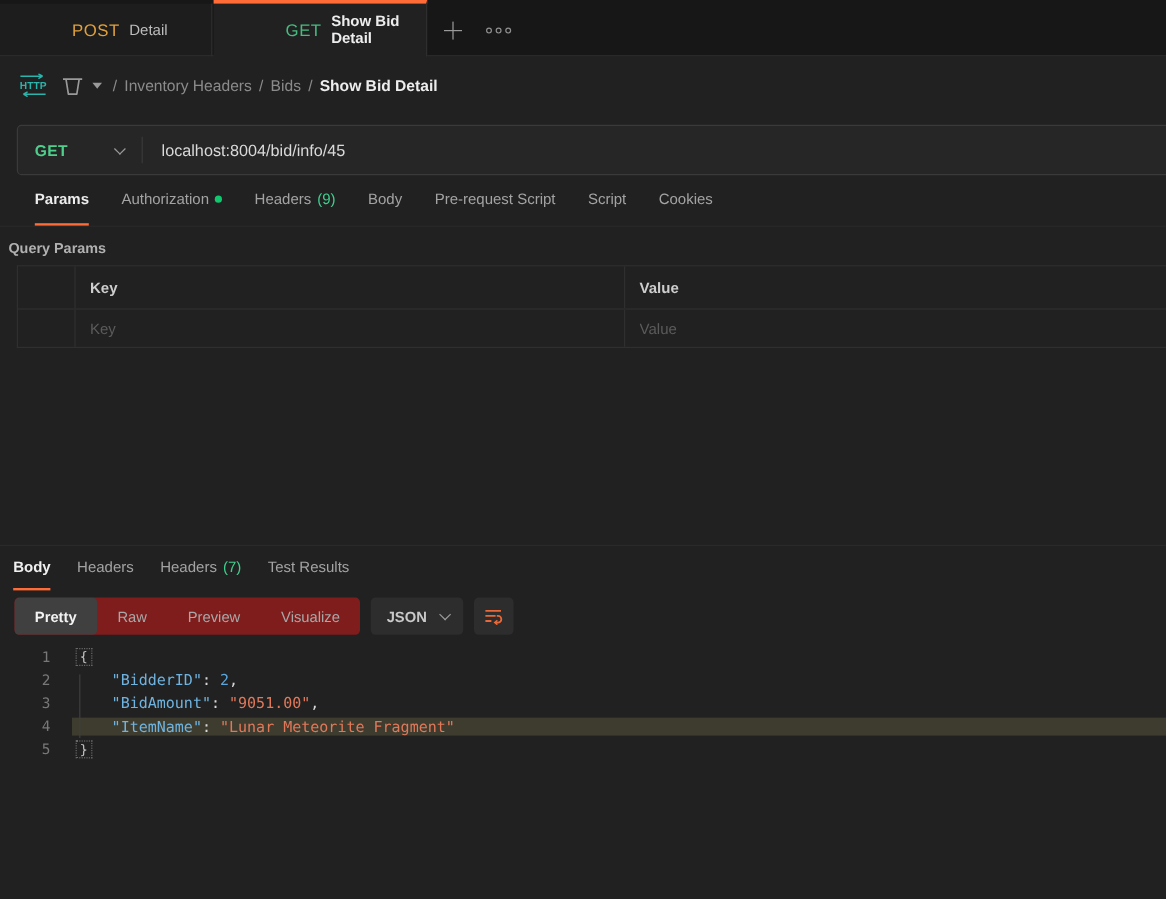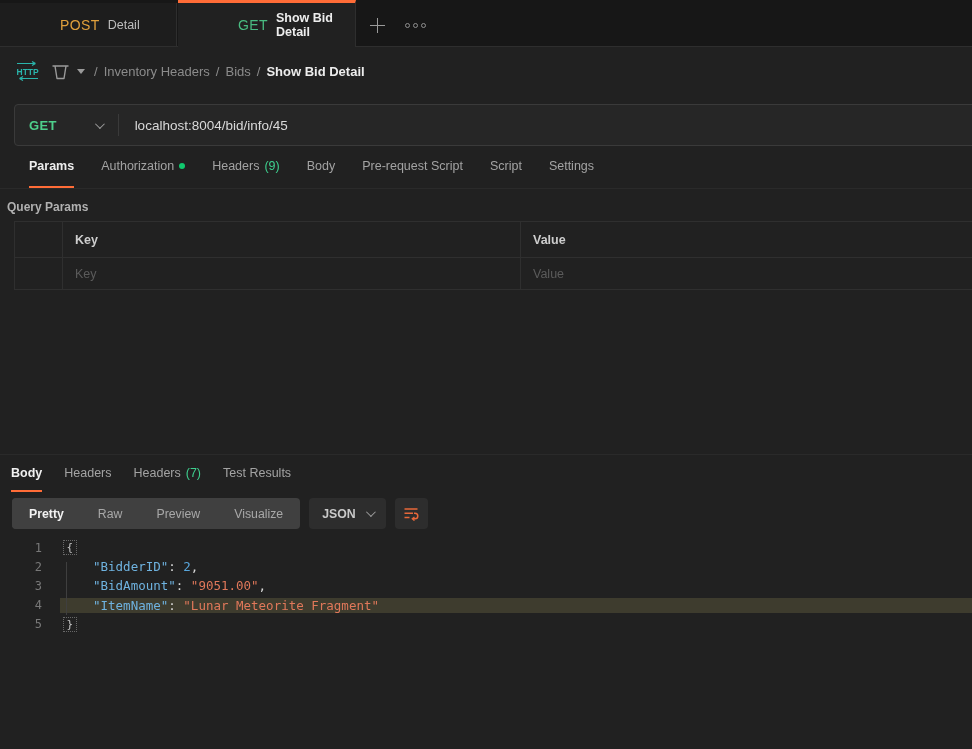--- a/index.html
+++ b/index.html
@@ -65,21 +65,21 @@
   .qp-input::placeholder { color:#5b5b5b; }
 
   .spacer { height:164px; }
 
   
   .resp-tabs { height:38px; border-top:1px solid #2a2a2a; display:flex; align-items:stretch; gap:22px; padding-left:11px; }
   .resp-tab { display:flex; align-items:center; gap:5px; font-size:12.5px; color:#a3a3a3; border-bottom:2px solid transparent; cursor:pointer; }
   .resp-tab.active { color:#f0f0f0; font-weight:600; border-bottom-color:#ff6c37; }
 
   .fmt-row { margin:6px 0 0 12px; height:31px; display:flex; align-items:stretch; gap:9px; }
-  .seg-control { display:flex; background:#404040; border-radius:4px; overflow:hidden; }
+  .seg-control { display:flex; background:#7f1d1d; border-radius:4px; overflow:hidden; }
   .seg { display:flex; align-items:center; padding:0 17px; font-size:12.3px; color:#a8a8a8; cursor:pointer; }
   .seg.active { background:#404040; border-radius:4px; color:#f2f2f2; font-weight:600; }
   .lang-pill { display:flex; align-items:center; gap:10px; background:#2d2d2d; border-radius:4px; padding:0 13px; cursor:pointer; }
   .lang-label { font-size:12.3px; font-weight:600; color:#c9c9c9; }
   .wrap-btn { width:33px; background:#2d2d2d; border-radius:4px; display:flex; align-items:center; justify-content:center; cursor:pointer; }
 
   
   .code-wrap { position:relative; margin-top:9px; font-family:"DejaVu Sans Mono", monospace; font-size:12.5px; }
   .fold-guide { position:absolute; left:66px; top:24px; width:1px; height:53px; background:#3f3f3f; }
   .cl { display:flex; height:19.2px; align-items:center; }
@@ -162,21 +162,21 @@
   <div class="req-tab">
     <span>Body</span>
   </div>
   <div class="req-tab">
     <span>Pre-request Script</span>
   </div>
   <div class="req-tab">
     <span>Script</span>
   </div>
   <div class="req-tab">
-    <span>Settings</span>
+    <span>Cookies</span>
   </div>
 </div>
 
 <div class="qp-title">Query Params</div>
 <div class="qp-table">
   <div class="qp-row head">
     <div class="qp-cell"></div>
     <div class="qp-cell">
       <span class="qp-head-label">Key</span>
     </div>

